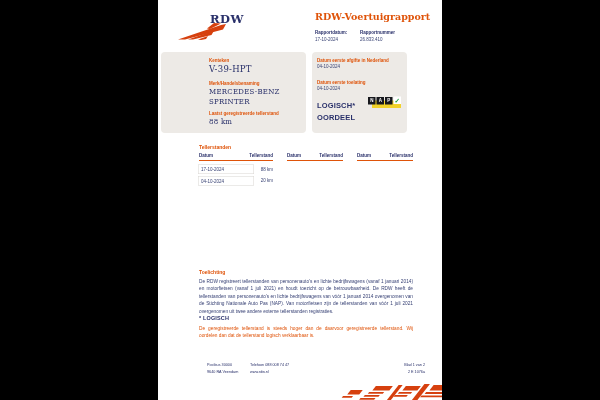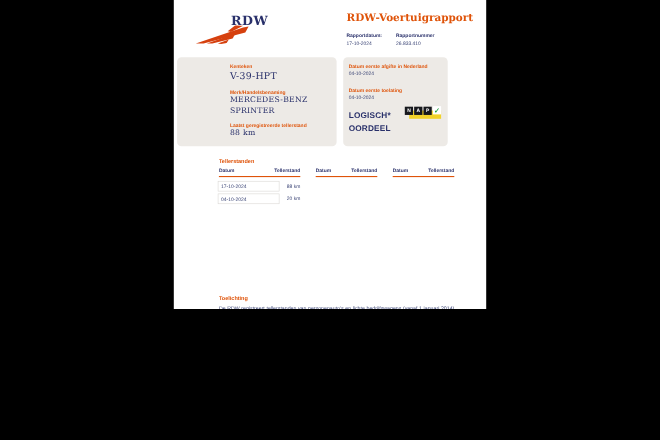--- a/index.html
+++ b/index.html
@@ -1,16 +1,16 @@
 <!DOCTYPE html>
 <html><head>
 <meta charset="utf-8">
 <style>
   html,body{margin:0;padding:0;background:#000;}
-  .stage{position:relative;width:600px;height:281px;background:#000;overflow:hidden;
+  .stage{position:relative;width:600px;height:400px;background:#000;overflow:hidden;
          font-family:"Liberation Sans",sans-serif;}
   .doc{position:absolute;left:0;top:0;width:1200px;height:800px;
        transform:scale(0.5);transform-origin:0 0;}
   .page{position:absolute;left:316px;top:0;width:568px;height:800px;background:#ffffff;overflow:hidden;}
   .abs{position:absolute;}
 
   
   .wordmark{left:104px;top:24px;font-family:"DejaVu Serif",serif;font-weight:bold;
             font-size:23px;color:#29306a;letter-spacing:1px;}
   .title{left:314px;top:22px;font-family:"DejaVu Serif",serif;font-weight:bold;

